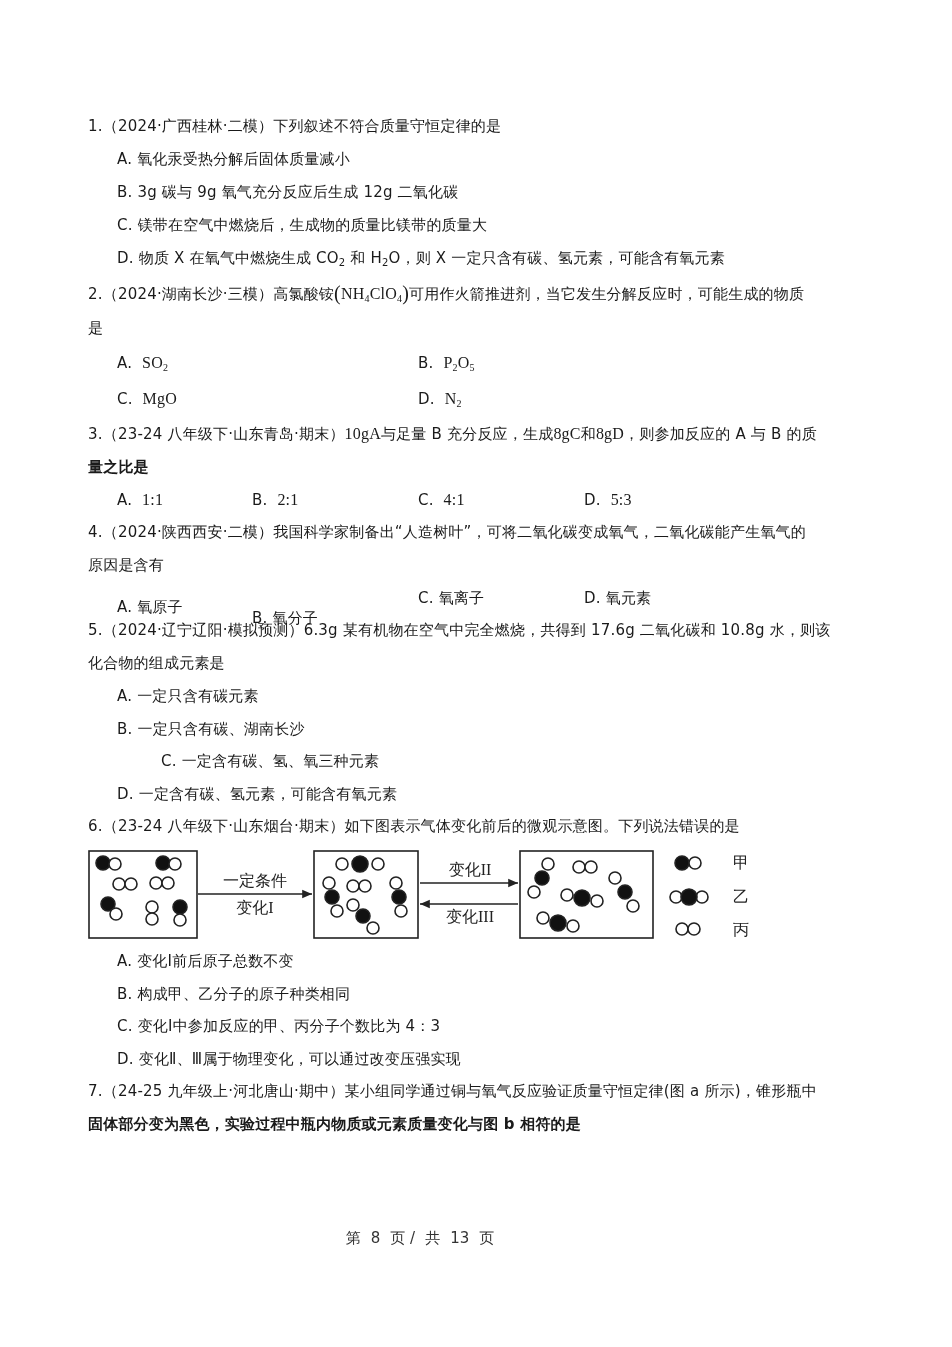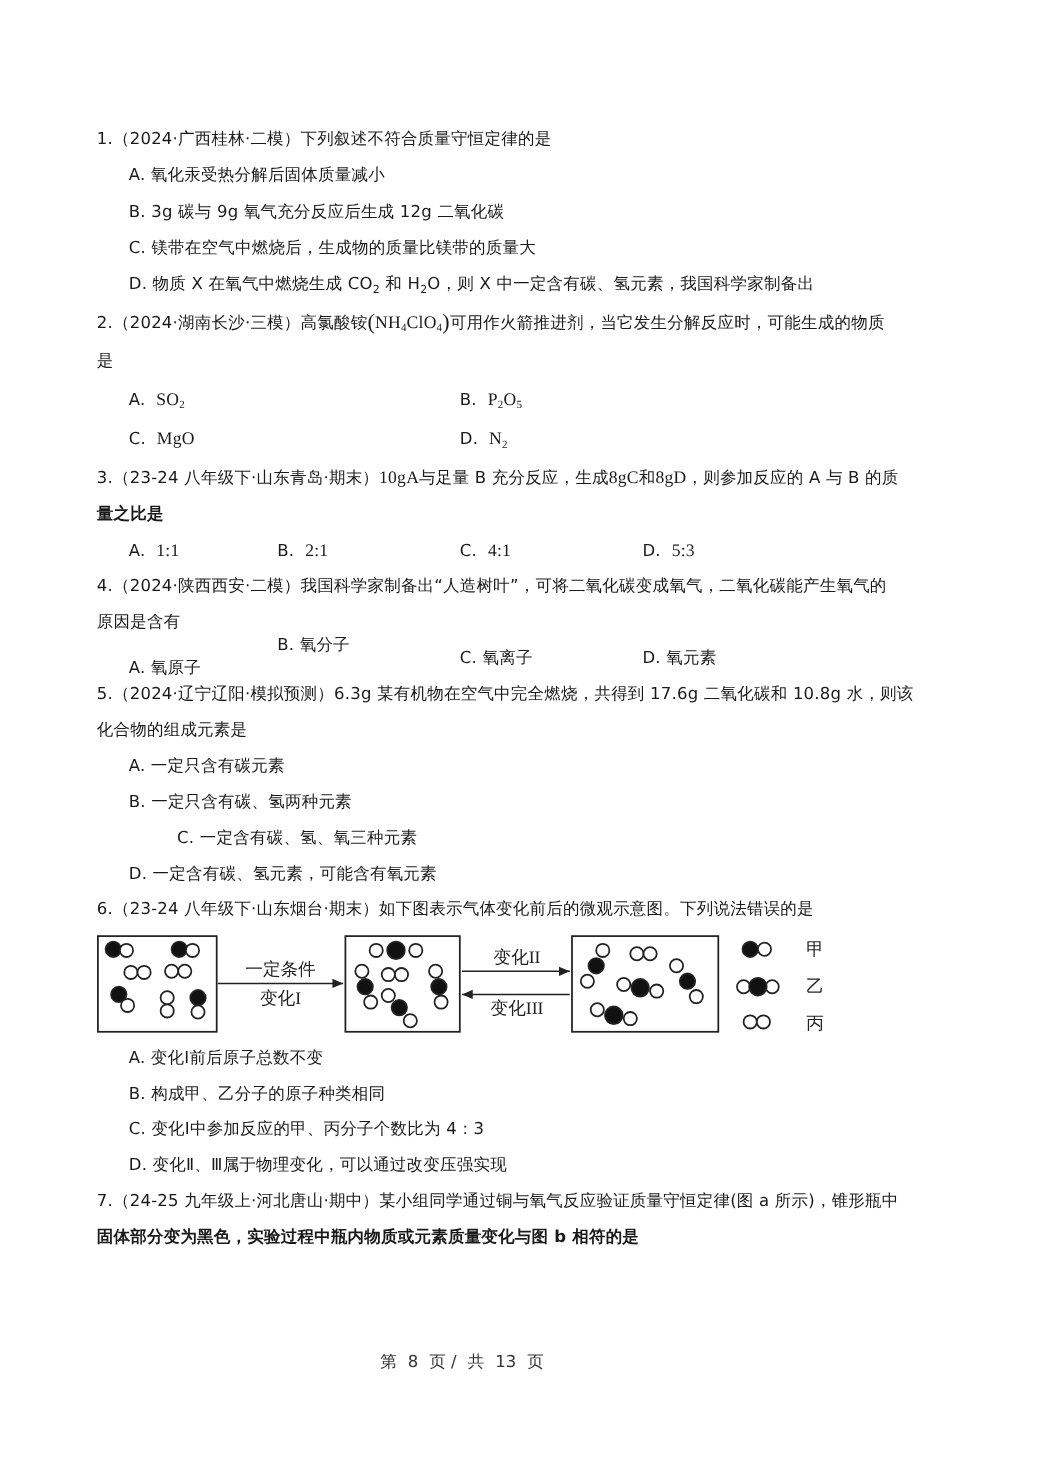--- a/index.html
+++ b/index.html
@@ -38,21 +38,21 @@
 <div class="line opt" style="top:149px;">
   <span>A.</span>&nbsp;<span>氧化汞受热分解后固体质量减小</span>
 </div>
 <div class="line opt" style="top:182px;">
   <span>B.</span>&nbsp;<span>3g 碳与 9g 氧气充分反应后生成 12g 二氧化碳</span>
 </div>
 <div class="line opt" style="top:215px;">
   <span>C.</span>&nbsp;<span>镁带在空气中燃烧后，生成物的质量比镁带的质量大</span>
 </div>
 <div class="line opt" style="top:248px;">
-  <span>D.</span>&nbsp;<span>物质 X 在氧气中燃烧生成 CO</span><span class="sub">2</span><span> 和 H</span><span class="sub">2</span><span>O，则 X 中一定含有碳、氢元素，我国科学家制备出</span>
+  <span>D.</span>&nbsp;<span>物质 X 在氧气中燃烧生成 CO</span><span class="sub">2</span><span> 和 H</span><span class="sub">2</span><span>O，则 X 一定只含有碳、氢元素，可能含有氧元素</span>
 </div>
 
 <div class="line q" style="top:283px;">
   <span>2.</span><span>（2024·湖南长沙·三模）</span><span>高氯酸铵</span><span class="paren">(</span><span class="serif"><span>NH</span><span class="sub">4</span><span>ClO</span><span class="sub">4</span></span><span class="paren">)</span><span>可用作火箭推进剂，当它发生分解反应时，可能生成的物质</span>
 </div>
 <div class="line cont" style="top:318px;">是</div>
 <div class="line opt" style="top:353px;">
   <span>A.</span>&nbsp;&nbsp;<span class="serif"><span>SO</span><span class="sub">2</span></span>
 </div>
 <div class="line" style="top:353px; left:418px;">
@@ -82,39 +82,39 @@
   <span>D.</span>&nbsp;&nbsp;<span class="serif">5:3</span>
 </div>
 
 <div class="line q" style="top:522px;">
   <span>4.</span><span>（2024·陕西西安·二模）</span><span>我国科学家制备出“人造树叶”，可将二氧化碳变成氧气，二氧化碳能产生氧气的</span>
 </div>
 <div class="line cont" style="top:555px;">原因是含有</div>
 <div class="line opt" style="top:597px;">
   <span>A.</span>&nbsp;<span>氧原子</span>
 </div>
-<div class="line" style="top:576px; left:252px;">
+<div class="line" style="top:608px; left:252px;">
   <span>B.</span>&nbsp;<span>氧分子</span>
 </div>
 <div class="line" style="top:588px; left:418px;">
   <span>C.</span>&nbsp;<span>氧离子</span>
 </div>
 <div class="line" style="top:588px; left:584px;">
   <span>D.</span>&nbsp;<span>氧元素</span>
 </div>
 
 <div class="line q" style="top:620px;">
   <span>5.</span><span>（2024·辽宁辽阳·模拟预测）</span><span>6.3g 某有机物在空气中完全燃烧，共得到 17.6g 二氧化碳和 10.8g 水，则该</span>
 </div>
 <div class="line cont" style="top:653px;">化合物的组成元素是</div>
 <div class="line opt" style="top:686px;">
   <span>A.</span>&nbsp;<span>一定只含有碳元素</span>
 </div>
 <div class="line opt" style="top:719px;">
-  <span>B.</span>&nbsp;<span>一定只含有碳、氢两种元素</span>
+  <span>B.</span>&nbsp;<span>一定只含有碳、湖南长沙</span>
 </div>
 <div class="line opt" style="top:751px;margin-left:44px;">
   <span>C.</span>&nbsp;<span>一定含有碳、氢、氧三种元素</span>
 </div>
 <div class="line opt" style="top:784px;">
   <span>D.</span>&nbsp;<span>一定含有碳、氢元素，可能含有氧元素</span>
 </div>
 
 <div class="line q" style="top:816px;">
   <span>6.</span><span>（23-24 八年级下·山东烟台·期末）</span><span>如下图表示气体变化前后的微观示意图。下列说法错误的是</span>

